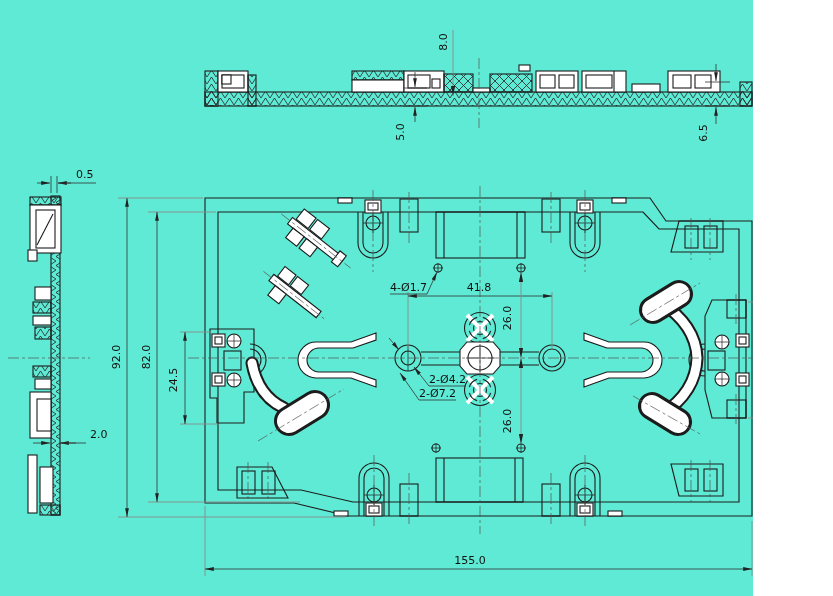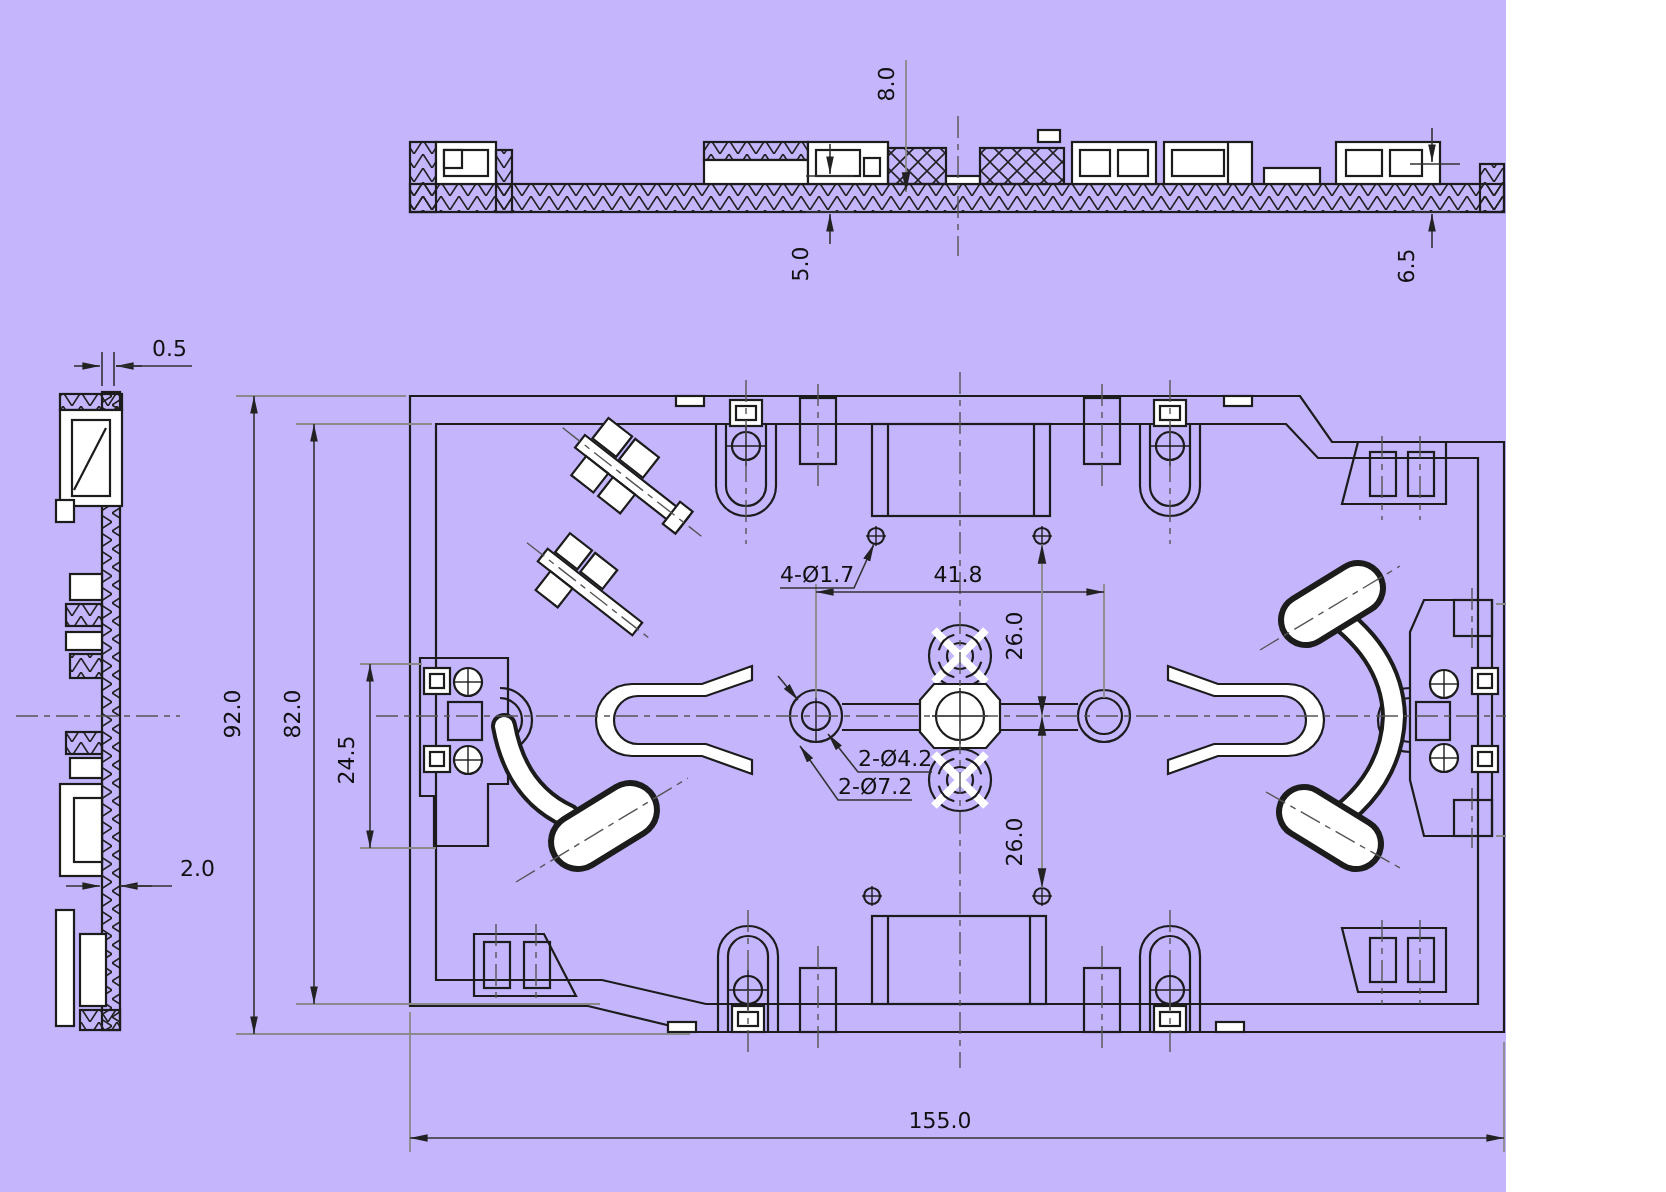--- a/index.html
+++ b/index.html
@@ -1,16 +1,16 @@
 <!DOCTYPE html>
 <html><head>
 <meta charset="utf-8">
 <style>
   html,body{margin:0;padding:0;background:#ffffff;}
-  .stage{position:relative;width:753px;height:596px;background:#c4b5fd;overflow:hidden;}
+  .stage{position:relative;width:753px;height:596px;background:#5eead4;overflow:hidden;}
   svg{position:absolute;left:0;top:0;}
   .ln{fill:none;stroke:#1c1c1c;stroke-width:1.1;}
   .lw{fill:#ffffff;stroke:#1c1c1c;stroke-width:1.1;}
   .lt{fill:none;stroke:#1c1c1c;stroke-width:0.7;}
   .hz{fill:url(#zig);stroke:#1c1c1c;stroke-width:1.1;}
   .hzv{fill:url(#zigv);stroke:#1c1c1c;stroke-width:1.1;}
   .hx{fill:url(#crossh);stroke:#1c1c1c;stroke-width:1.1;}
   .dim{fill:none;stroke:#333333;stroke-width:0.8;}
   .dmg{fill:none;stroke:#8a8a8a;stroke-width:0.9;}
   .cl{fill:none;stroke:#555555;stroke-width:0.7;stroke-dasharray:11 3 3 3;}

